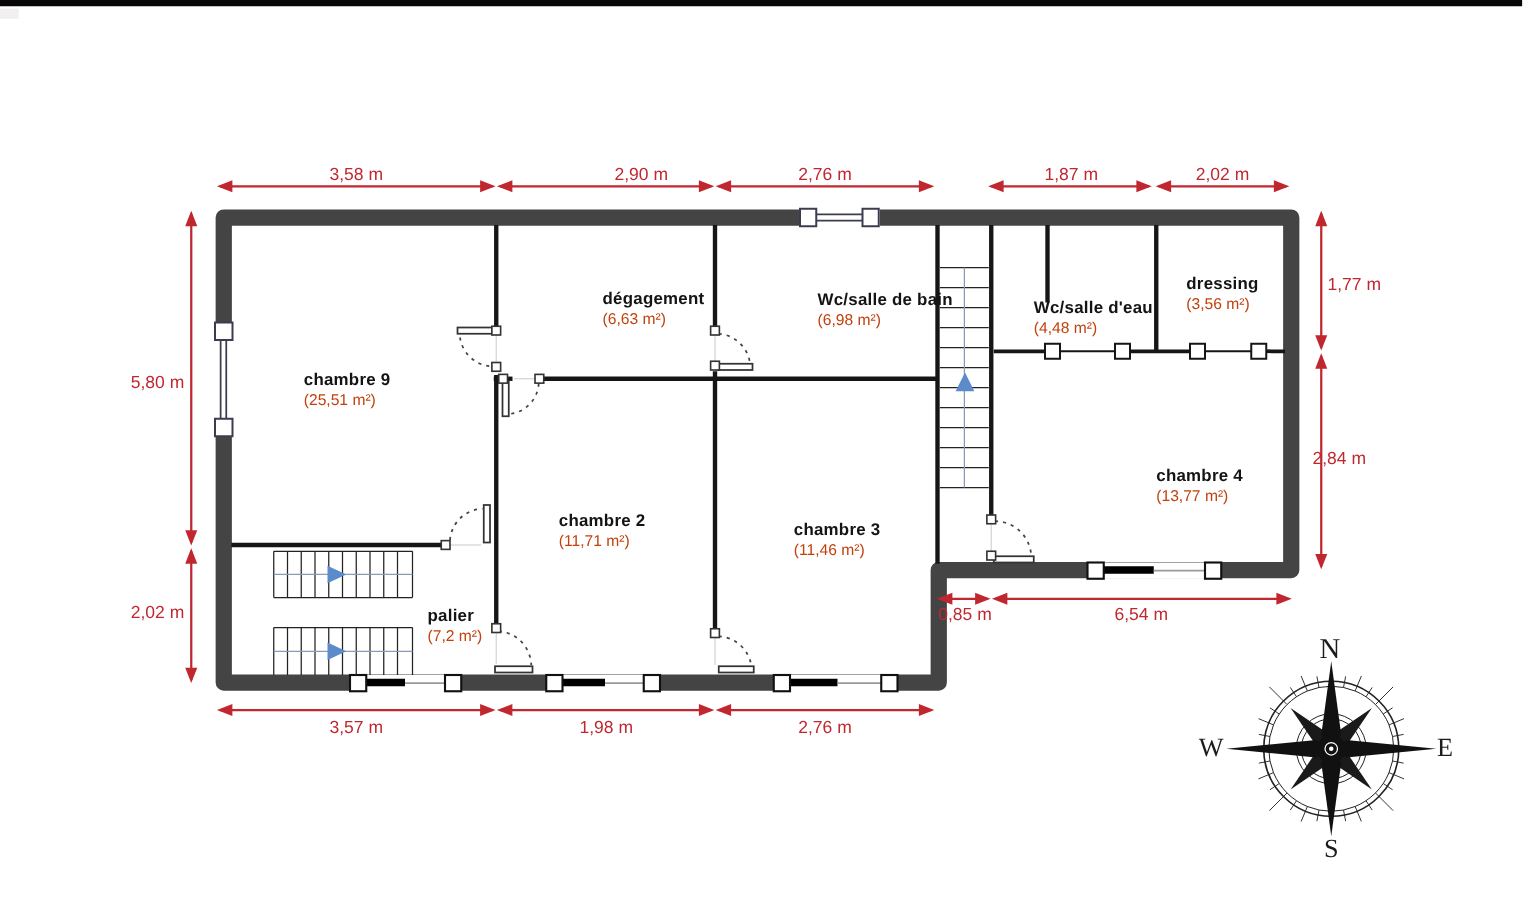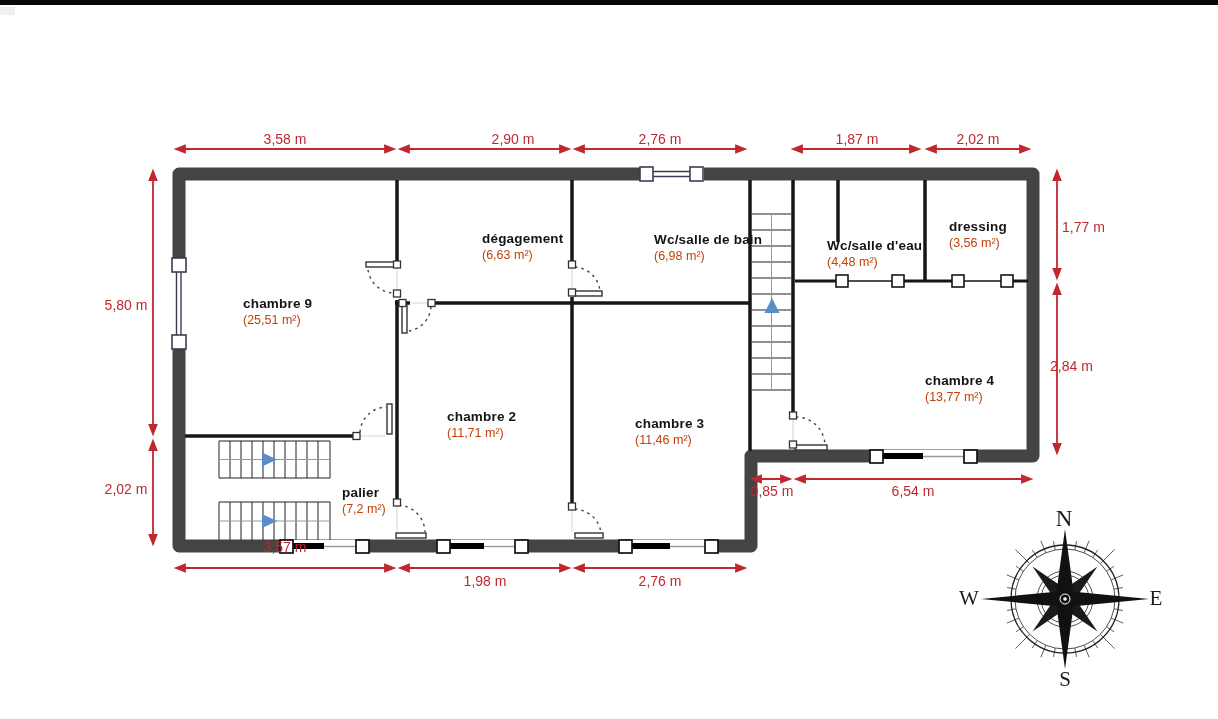--- a/index.html
+++ b/index.html
@@ -325,21 +325,21 @@
     <span class="room-name">palier</span>
     <span class="room-area">(7,2 m²)</span>
   </div>
 
   <span class="dim center" style="left:285px;top:131px;">3,58 m</span>
   <span class="dim center" style="left:485px;top:131px;margin-left:28px;">2,90 m</span>
   <span class="dim center" style="left:660px;top:131px;">2,76 m</span>
   <span class="dim center" style="left:857px;top:131px;">1,87 m</span>
   <span class="dim center" style="left:978px;top:131px;">2,02 m</span>
 
-  <span class="dim center" style="left:285px;top:539px;">3,57 m</span>
+  <span class="dim center" style="left:285px;top:573px;">3,57 m</span>
   <span class="dim center" style="left:485px;top:573px;">1,98 m</span>
   <span class="dim center" style="left:660px;top:573px;">2,76 m</span>
 
   <span class="dim center" style="left:126px;top:297px;">5,80 m</span>
   <span class="dim center" style="left:126px;top:481px;">2,02 m</span>
 
   <span class="dim" style="left:1062px;top:219px;">1,77 m</span>
   <span class="dim" style="left:1050px;top:358px;">2,84 m</span>
 
   <span class="dim center" style="left:772px;top:483px;">0,85 m</span>

